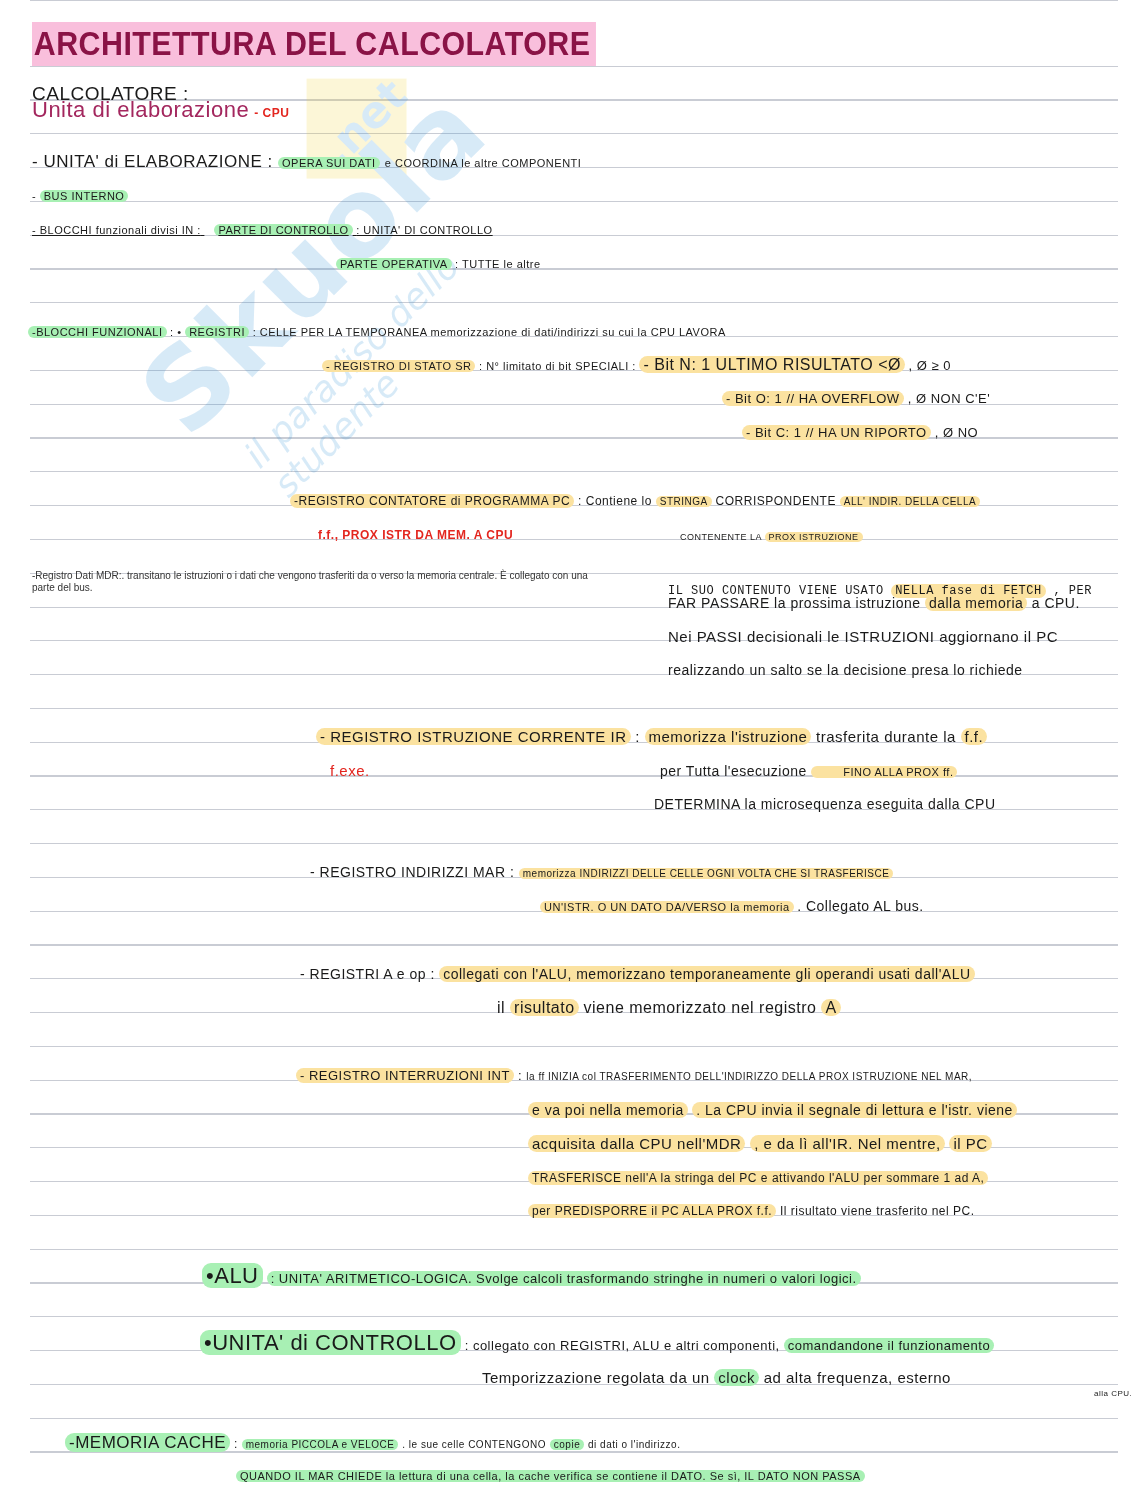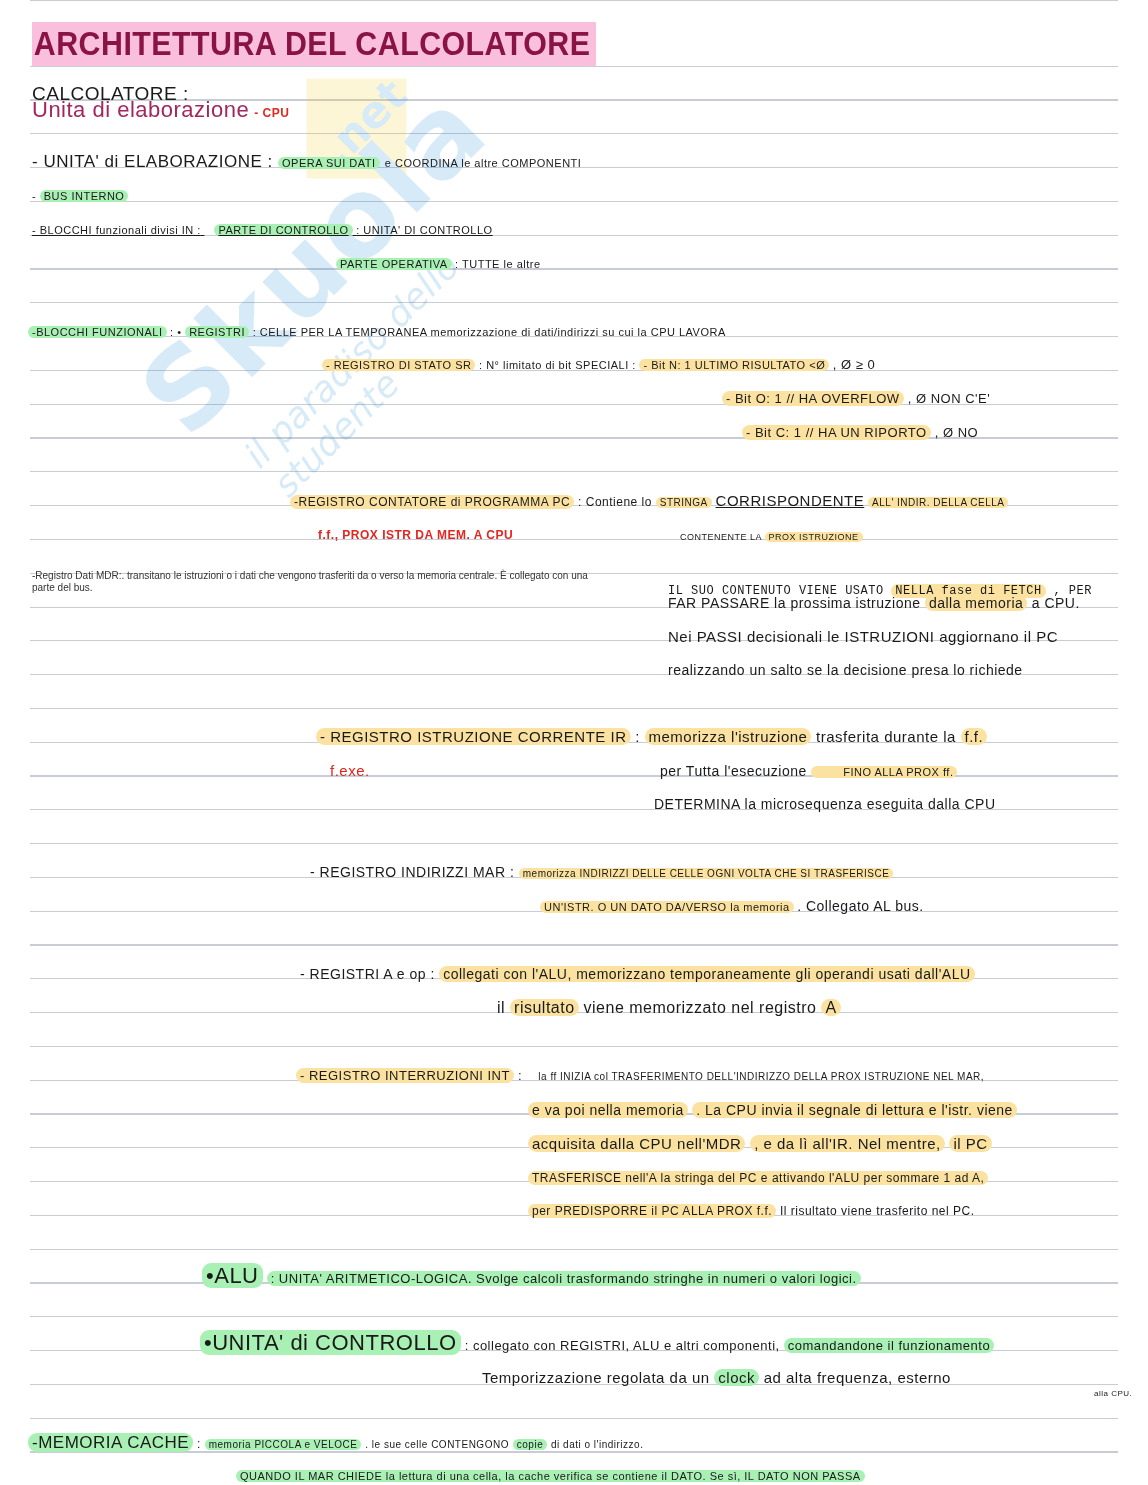--- a/index.html
+++ b/index.html
@@ -79,37 +79,37 @@
   <span class="hl-g">-BLOCCHI FUNZIONALI</span>
   <span>:</span>
   <span>•</span>
   <span class="hl-g">REGISTRI</span>
   <span style="font-size:11px;">: CELLE PER LA TEMPORANEA memorizzazione di dati/indirizzi su cui la CPU LAVORA</span>
 </div>
 
 <div class="t" style="left:322px; top:355px; font-size:11px;">
   <span class="hl-y">- REGISTRO DI STATO SR</span>
   <span>: N° limitato di bit SPECIALI :</span>
-  <span class="hl-y" style="font-size:11px;">- Bit N: 1 ULTIMO RISULTATO &lt;Ø</span>
+  <span class="hl-y" style="font-size:16px;">- Bit N: 1 ULTIMO RISULTATO &lt;Ø</span>
   <span style="font-size:13px;">, Ø ≥ 0</span>
 </div>
 <div class="t" style="left:722px; top:389px; font-size:13px;">
   <span class="hl-y">- Bit O: 1   // HA OVERFLOW</span>
   <span>, Ø NON C'E'</span>
 </div>
 <div class="t" style="left:722px; top:423px; font-size:13px;margin-left:20px;">
   <span class="hl-y">- Bit C: 1   // HA UN RIPORTO</span>
   <span>, Ø NO</span>
 </div>
 
 <div class="t" style="left:290px; top:491px; font-size:12px;">
   <span class="hl-y">-REGISTRO CONTATORE di PROGRAMMA PC</span>
   <span>: Contiene lo</span>
   <span class="hl-y" style="font-size:10px;">STRINGA</span>
-  <span style="font-size:15px;text-decoration:underline;">CORRISPONDENTE</span>
+  <span style="font-size:12px;">CORRISPONDENTE</span>
   <span class="hl-y" style="font-size:10px;">ALL' INDIR. DELLA CELLA</span>
 </div>
 <div class="t red" style="left:318px; top:525px; font-size:12px; font-weight:bold;">f.f., PROX ISTR DA MEM. A CPU</div>
 <div class="t" style="left:680px; top:527px; font-size:9px;">
   <span>CONTENENTE LA</span>
   <span class="hl-y">PROX ISTRUZIONE</span>
 </div>
 <div class="typed">-Registro Dati MDR:. transitano le istruzioni o i dati che vengono trasferiti da o verso la memoria centrale. È collegato con una parte del bus.</div>
 <div class="t" style="left:668px; top:581px; font-size:12px;font-family:Liberation Mono, monospace;">
   <span>IL SUO CONTENUTO VIENE USATO</span>
@@ -154,21 +154,21 @@
 <div class="t" style="left:497px; top:998px; font-size:16px;">
   <span>il</span>
   <span class="hl-y">risultato</span>
   <span>viene memorizzato nel registro</span>
   <span class="hl-y">A</span>
 </div>
 
 <div class="t" style="left:296px; top:1066px; font-size:13px;">
   <span class="hl-y">- REGISTRO INTERRUZIONI INT</span>
   <span>:</span>
-  <span style="font-size:10px;margin-left:12px;">la ff INIZIA col TRASFERIMENTO DELL'INDIRIZZO DELLA PROX ISTRUZIONE NEL MAR,</span>
+  <span style="font-size:10px;">la ff INIZIA col TRASFERIMENTO DELL'INDIRIZZO DELLA PROX ISTRUZIONE NEL MAR,</span>
 </div>
 <div class="t" style="left:528px; top:1100px; font-size:14px;">
   <span class="hl-y">e va poi nella memoria</span>
   <span class="hl-y">. La CPU invia il segnale di lettura e l'istr. viene</span>
 </div>
 <div class="t" style="left:528px; top:1134px; font-size:15px;">
   <span class="hl-y">acquisita dalla CPU nell'MDR</span>
   <span class="hl-y">, e da lì all'IR. Nel mentre,</span>
   <span class="hl-y">il PC</span>
 </div>
@@ -191,21 +191,21 @@
   <span class="hl-g">comandandone il funzionamento</span>
 </div>
 <div class="t" style="left:482px; top:1368px; font-size:15px;">
   <span>Temporizzazione regolata da un</span>
   <span class="hl-g">clock</span>
   <span>ad alta frequenza, esterno</span>
 </div>
 <div class="t" style="left:1094px; top:1384px; font-size:8px;">alla CPU.</div>
 
 <div class="t" style="left:28px; top:1433px; font-size:12px;">
-  <span class="hl-g" style="font-size:17px;">-MEMORIA CACHE</span>
+  <span class="hl-g" style="font-size:17px;margin-left:37px;">-MEMORIA CACHE</span>
   <span>:</span>
   <span class="hl-g" style="font-size:10px;">memoria PICCOLA e VELOCE</span>
   <span style="font-size:10px;">. le sue celle CONTENGONO</span>
   <span class="hl-g" style="font-size:10px;">copie</span>
   <span style="font-size:10px;">di dati o l'indirizzo.</span>
 </div>
 <div class="t" style="left:236px; top:1466px; font-size:11px;">
   <span class="hl-g">QUANDO IL MAR CHIEDE la lettura di una cella, la cache verifica se contiene il DATO. Se sì, IL DATO NON PASSA</span>
 </div>
 

